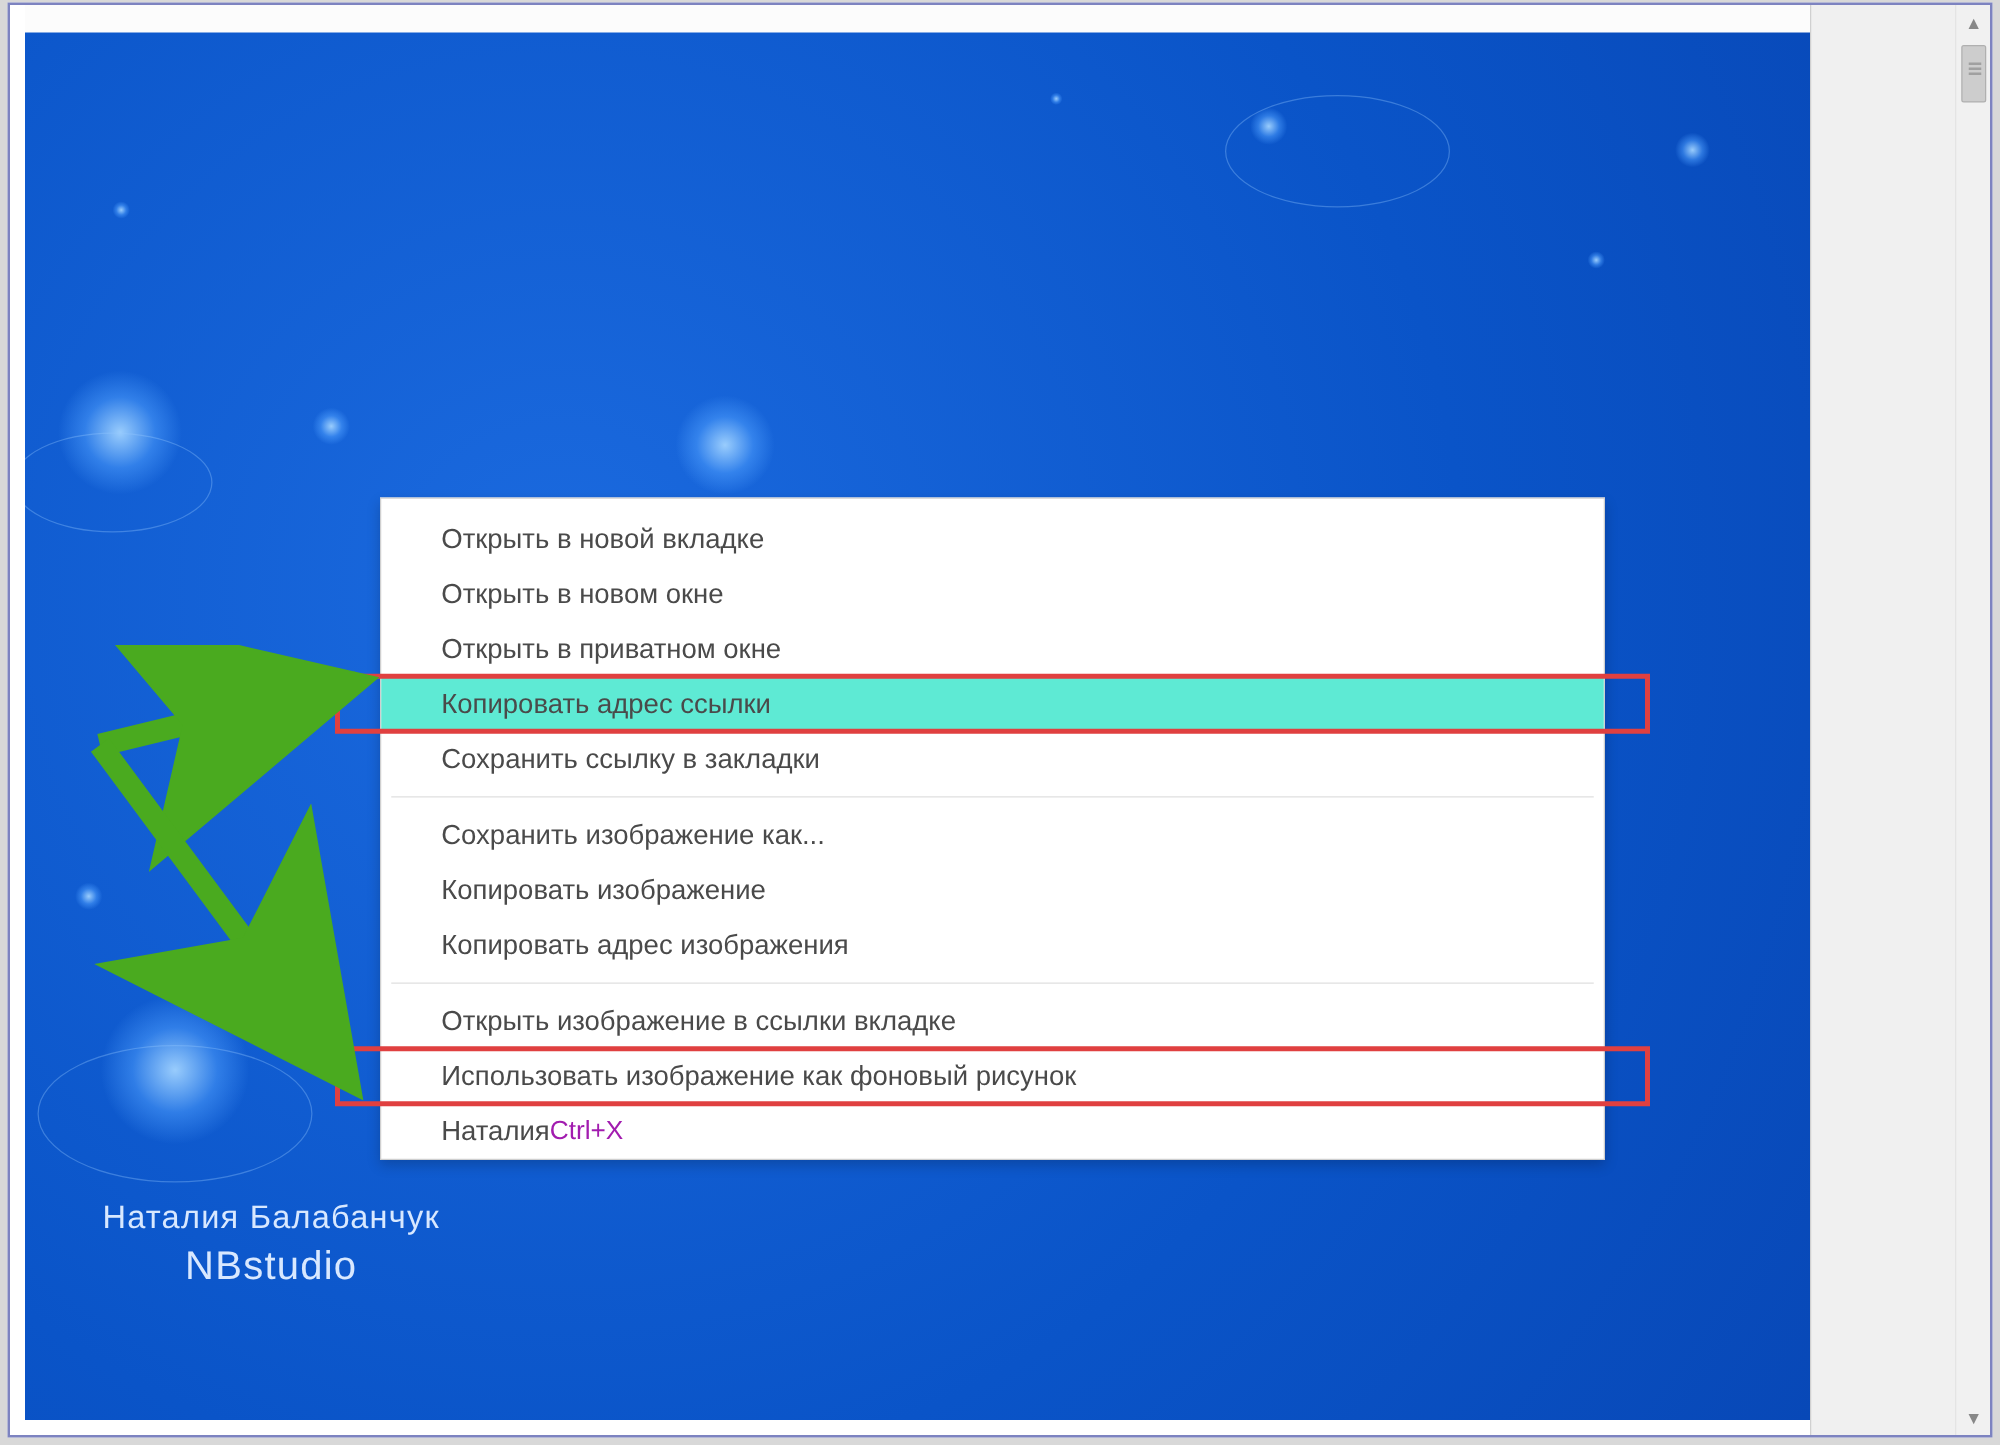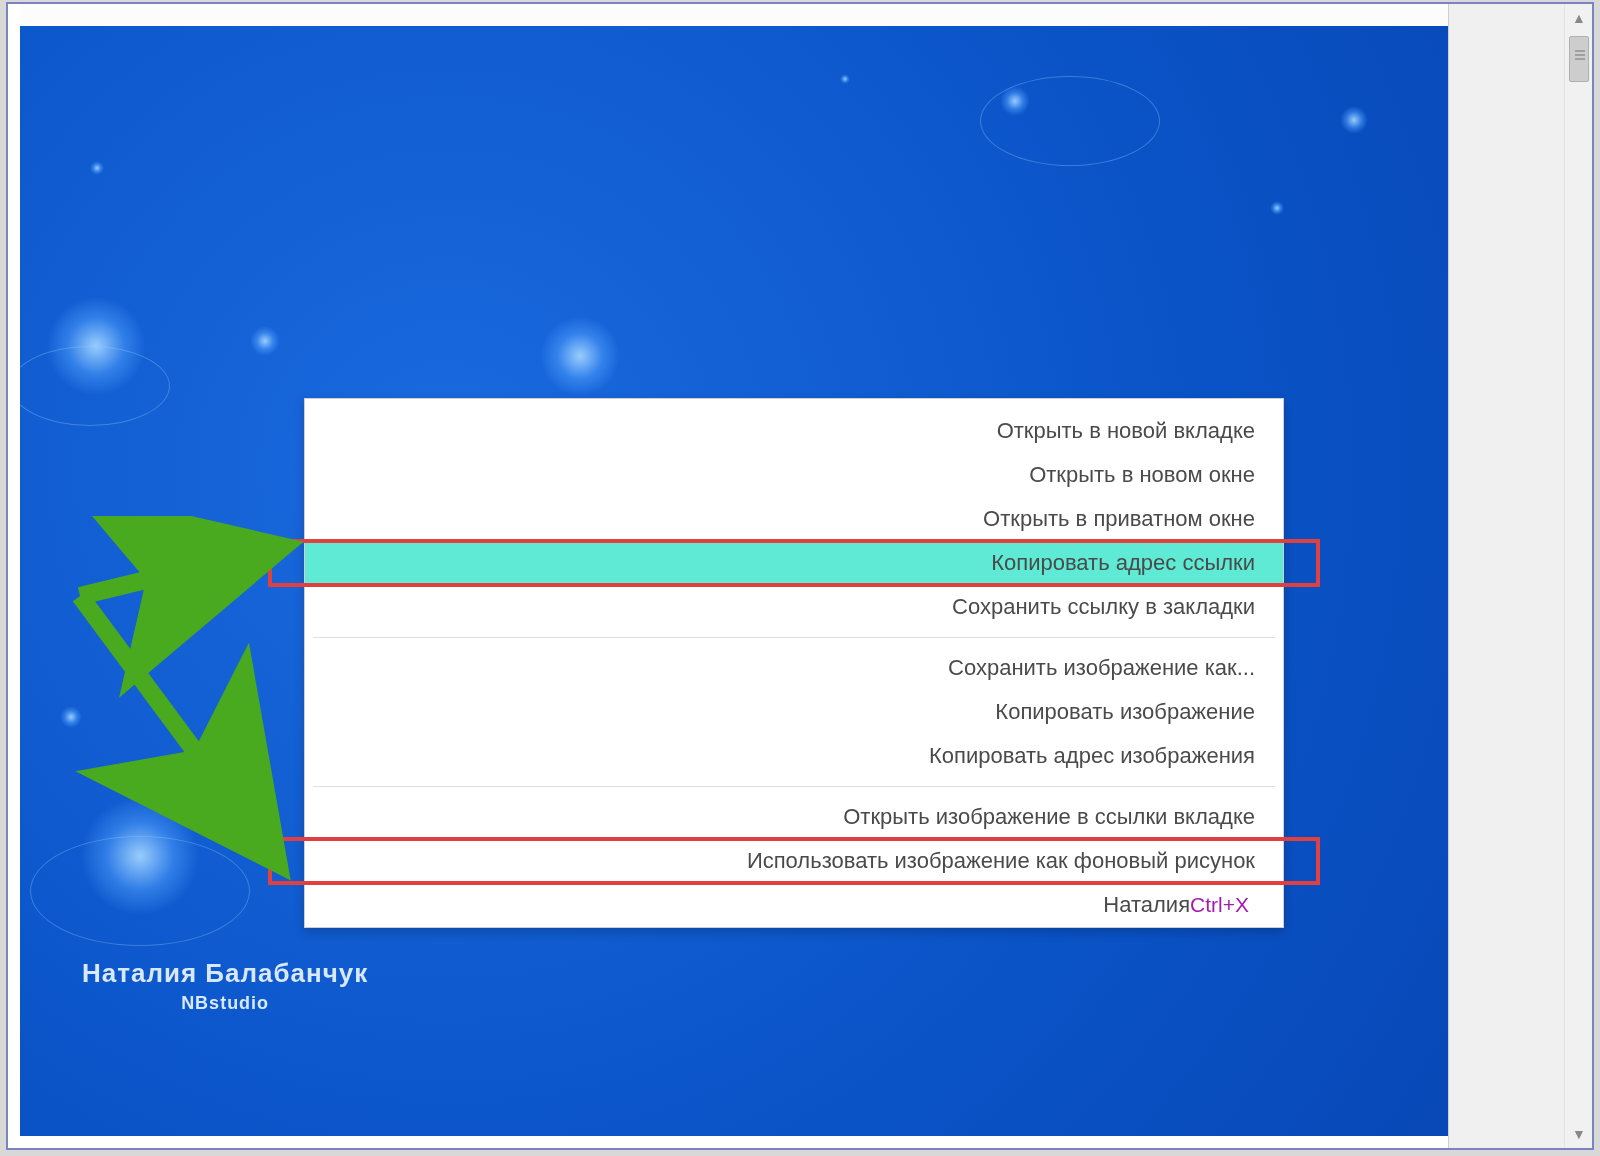--- a/index.html
+++ b/index.html
@@ -93,21 +93,21 @@
     background: #fff;
     border: 1px solid #cfcfcf;
     box-shadow: 0 4px 10px rgba(0,0,0,0.2);
     font-size: 22px;
     color: #4a4a4a;
     padding-top: 10px;
   }
   .menu-item {
     display: flex;
     align-items: center;
-    justify-content: flex-end;
+    justify-content: flex-start;
     padding: 9px 28px 9px 48px;
     white-space: nowrap;
   }
   .menu-item.hover {
     background: #5eead4;
   }
   .menu-sep {
     height: 1px;
     background: #e0e0e0;
     margin: 8px 8px;
@@ -120,27 +120,27 @@
   .highlight-box {
     position: absolute;
     border: 4px solid #e04040;
     pointer-events: none;
   }
   .watermark {
     position: absolute;
     left: 62px; top: 930px;
     color: #d8e8ff;
     font-family: "Segoe UI Light", "Segoe UI", sans-serif;
-    font-weight: 700;
+    font-weight: 400;
     text-align: center;
     line-height: 1.35;
     letter-spacing: 1px;
   }
   .watermark .line1 { font-size: 26px; }
-  .watermark .line2 { font-size: 18px; }
+  .watermark .line2 { font-size: 32px; }
   .arrow-svg {
     position: absolute;
     left: 30px; top: 490px;
     pointer-events: none;
   }
 </style>
 </head>
 <body>
 
 <div class="outer-frame">

